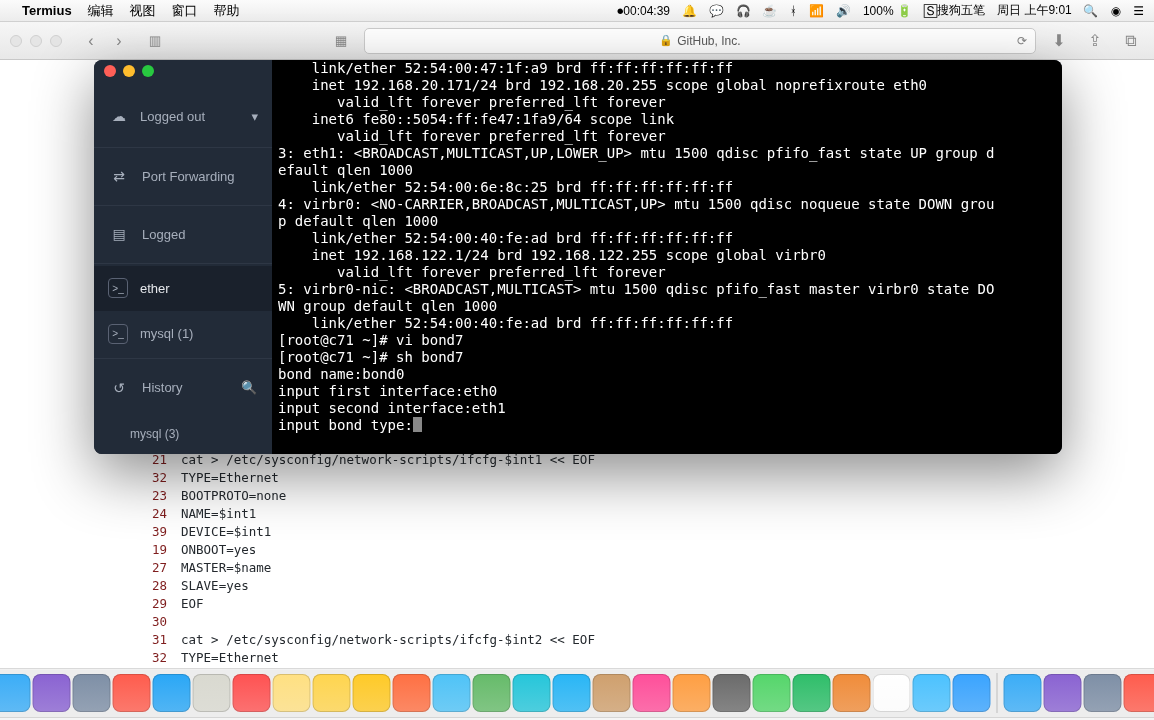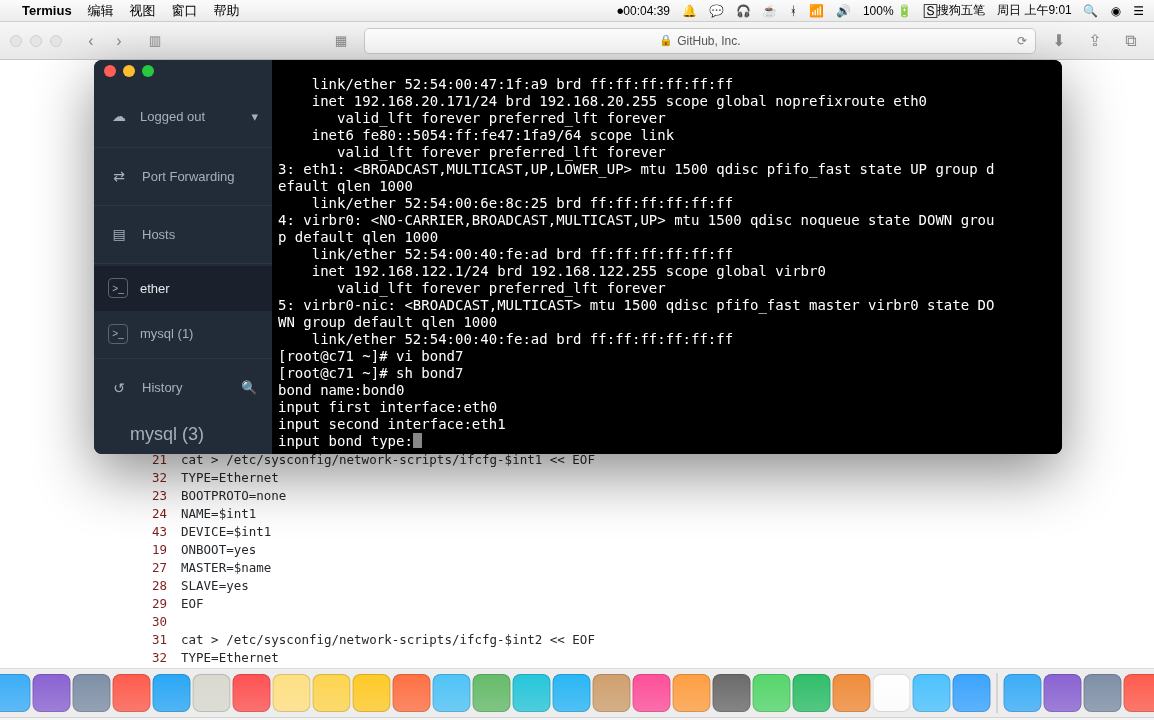--- a/index.html
+++ b/index.html
@@ -148,30 +148,30 @@
 }
 .side-icon {
   width: 22px; height: 22px; display: inline-flex; align-items:center; justify-content:center;
   font-size: 14px; color:#a7afbc;
 }
 .side-icon.box {
   border: 1px solid #5a6273; border-radius: 4px; width:20px; height:20px; font-size:10px;
 }
 .side-sep { height:1px; background:#2e3745; margin: 2px 0; }
 .side-search { margin-left:auto; color:#a7afbc; }
-.sub-item { padding-left: 36px; height: 42px; font-size: 18px; color:#a7afbc; display:flex; align-items:center; }
+.sub-item { padding-left: 36px; height: 42px; font-size: 12px; color:#a7afbc; display:flex; align-items:center; }
 
 
 .terminal {
   flex: 1;
   background: #000;
   color: #fff;
   font-family: "SF Mono", Menlo, Consolas, monospace;
   font-size: 14px;
-  padding: 16px 6px 6px 6px;
+  padding: 0 6px 6px 6px;
   line-height: 17px;
   white-space: pre;
   overflow: hidden;
 }
 .cursor-block {
   display:inline-block; width:9px; height:15px; background:#888; vertical-align:-2px;
 }
 
 
 .dock {
@@ -261,21 +261,21 @@
       </div>
       <div class="code-line">
         <span class="lineno">23</span>
         <span class="codetext">BOOTPROTO=none</span>
       </div>
       <div class="code-line">
         <span class="lineno">24</span>
         <span class="codetext">NAME=$int1</span>
       </div>
       <div class="code-line">
-        <span class="lineno">43</span>
+        <span class="lineno">39</span>
         <span class="codetext">DEVICE=$int1</span>
       </div>
       <div class="code-line">
         <span class="lineno">19</span>
         <span class="codetext">ONBOOT=yes</span>
       </div>
       <div class="code-line">
         <span class="lineno">27</span>
         <span class="codetext">MASTER=$name</span>
       </div>
@@ -317,21 +317,21 @@
         <span class="chev" style="margin-left:auto">▾</span>
       </div>
       <div class="side-sep"></div>
       <div class="side-item section">
         <span class="side-icon">⇄</span>
         <span>Port Forwarding</span>
       </div>
       <div class="side-sep"></div>
       <div class="side-item section">
         <span class="side-icon">▤</span>
-        <span>Hosts</span>
+        <span>Logged</span>
       </div>
       <div class="side-sep"></div>
       <div class="side-item active">
         <span class="side-icon box">&gt;_</span>
         <span>ether</span>
       </div>
       <div class="side-item">
         <span class="side-icon box">&gt;_</span>
         <span>mysql (1)</span>
       </div>

